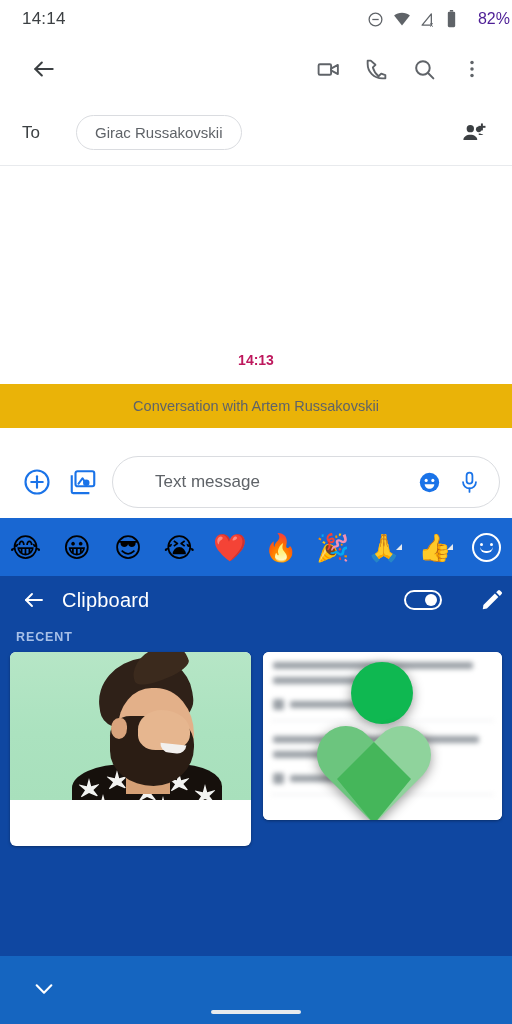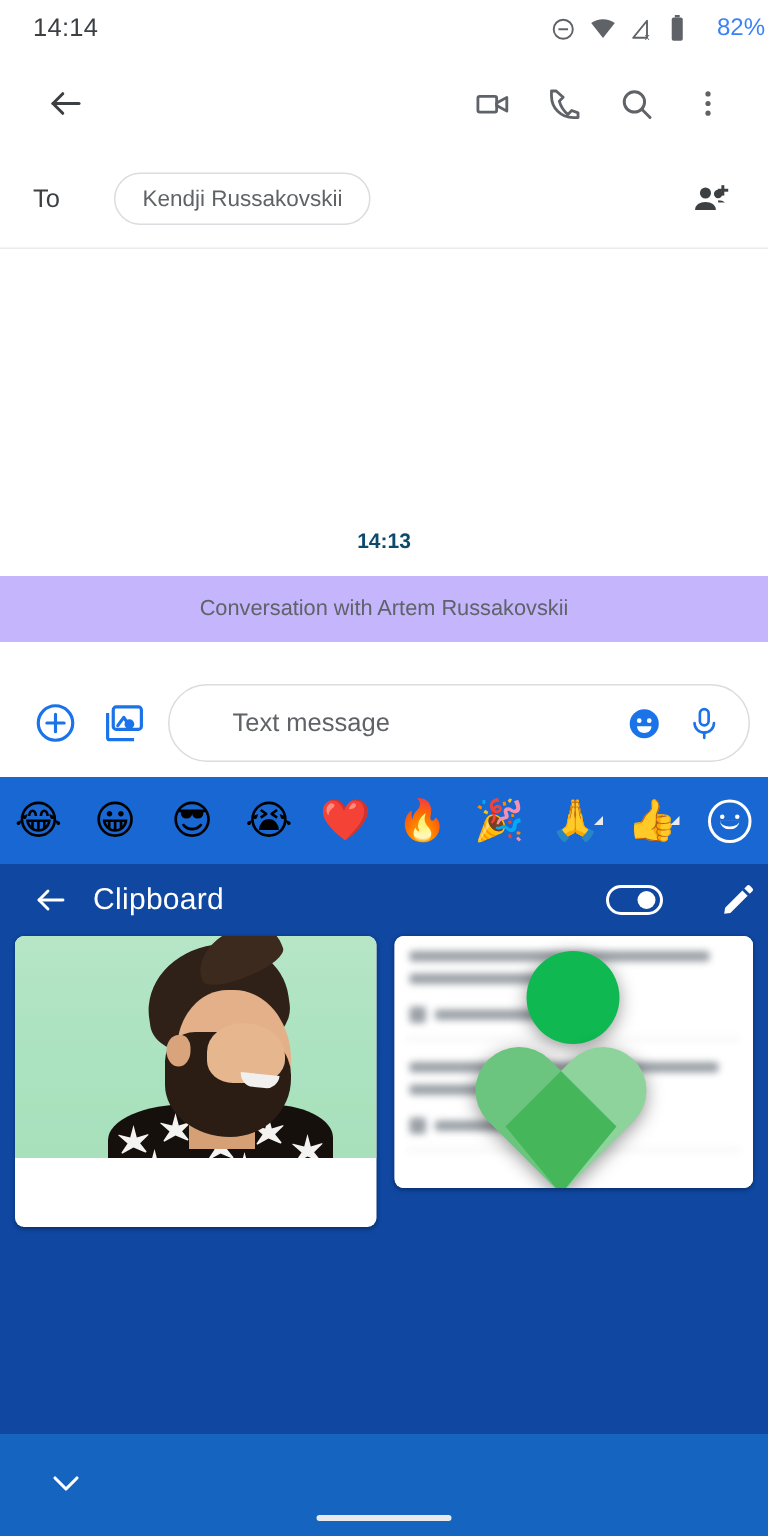--- a/index.html
+++ b/index.html
@@ -13,21 +13,21 @@
 
   
   .status-bar {
     height: 38px; display: flex; align-items: center;
     justify-content: space-between; padding: 0 2px 0 22px;
     color: #5f6368;
   }
   .status-time { font-size: 17px; color: #3c4043; letter-spacing: .2px; }
   .status-icons { display: flex; align-items: center; gap: 9px; }
   .status-icons svg { display: block; }
-  .status-battery-text { font-size: 16px; color: #3b82f6; margin-left: 12px; }
+  .status-battery-text { font-size: 16px; color: #4c1d95; margin-left: 12px; }
 
   
   .toolbar {
     height: 62px; display: flex; align-items: center;
     padding: 0 16px 0 20px;
   }
   .toolbar-spacer { flex: 1; }
   .tb-btn {
     width: 48px; height: 48px; display: flex; align-items: center;
     justify-content: center; color: #5f6368;
@@ -49,25 +49,25 @@
   .to-spacer { flex: 1; }
   .add-people { width: 44px; height: 44px; display: flex; align-items: center;
     justify-content: center; color: #3c4043; }
 
   
   .conversation {
     height: 218px; background: #fff; position: relative;
   }
   .conv-time {
     position: absolute; left: 0; right: 0; top: 186px;
-    text-align: center; font-size: 14px; color: #0c4a6e; font-weight: 600;
+    text-align: center; font-size: 14px; color: #be185d; font-weight: 600;
   }
   .conv-banner {
     position: absolute; left: 0; right: 0; top: 218px; height: 44px;
-    background: #c4b5fd; display: flex; align-items: center;
+    background: #eab308; display: flex; align-items: center;
     justify-content: center; font-size: 14.5px; color: #5f6368;
   }
 
   
   .compose {
     position: absolute; top: 446px; left: 0; right: 0; height: 72px;
     display: flex; align-items: center; padding: 0 12px 0 14px; background: #fff;
   }
   .compose-icon {
     width: 46px; height: 46px; display: flex; align-items: center;
@@ -293,21 +293,21 @@
       <svg width="22" height="22" viewBox="0 0 24 24" fill="#5f6368">
         <circle cx="12" cy="5" r="1.9"></circle>
           <circle cx="12" cy="12" r="1.9"></circle>
           <circle cx="12" cy="19" r="1.9"></circle>
       </svg>
     </div>
   </div>
 
   <div class="to-row">
     <span class="to-label">To</span>
-    <span class="chip">Kendji Russakovskii</span>
+    <span class="chip">Girac Russakovskii</span>
     <span class="to-spacer"></span>
     <span class="add-people">
       <svg width="26" height="26" viewBox="0 0 24 24" fill="#3c4043">
         <circle cx="8.6" cy="8" r="3.4"></circle>
         <path d="M2.2 18.4c0-3 2.9-4.8 6.4-4.8s6.4 1.8 6.4 4.8z"></path>
         <circle cx="16.4" cy="8.6" r="2.6"></circle>
         <path d="M16.4 12.4c1.6 0 3.2.5 4.2 1.4h-4.2z"></path>
         <rect x="18.4" y="3.2" width="1.8" height="6.4"></rect>
         <rect x="16.2" y="5.4" width="6.4" height="1.8"></rect>
       </svg>
@@ -388,20 +388,21 @@
         <span class="knob"></span>
       </span>
       <span class="cb-edit">
         <svg width="24" height="24" viewBox="0 0 24 24" fill="#fff">
           <path d="M3.4 17.1 14.9 5.6l3.5 3.5L6.9 20.6 2.8 21.2z"></path>
           <path d="M16.2 4.3 18 2.5a1.4 1.4 0 0 1 2 0l1.6 1.6a1.4 1.4 0 0 1 0 2l-1.8 1.8z"></path>
         </svg>
       </span>
     </div>
 
+    <div class="cb-section-label">RECENT</div>
 
     <div class="cb-grid">
 
       <div class="cb-card a">
         <div class="card-a-photo">
           <span class="p-shirt">
             <span class="fl" style="left:6px;  top:14px;"></span>
             <span class="fl" style="left:34px; top:6px;"></span>
             <span class="fl" style="left:64px; top:18px;"></span>
             <span class="fl" style="left:96px; top:8px;"></span>

